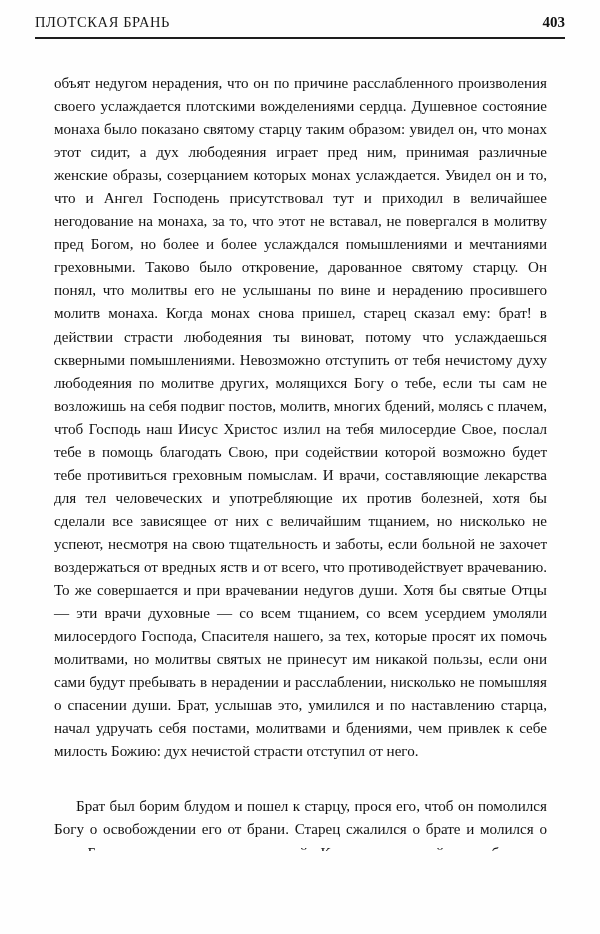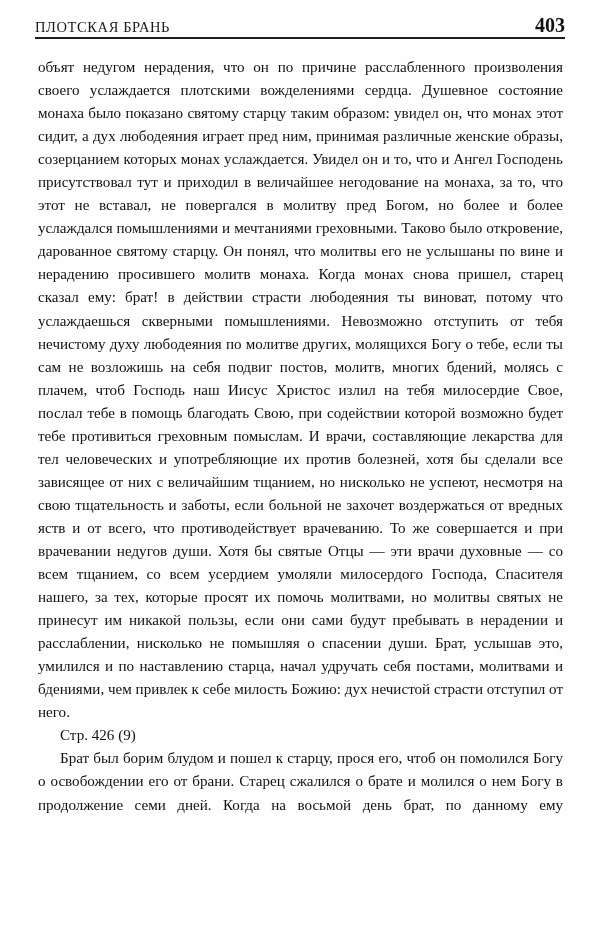--- a/index.html
+++ b/index.html
@@ -35,42 +35,42 @@
   }
   .head-title {
     font-family: "Liberation Serif", "DejaVu Serif", serif;
     font-size: 14.5px;
     letter-spacing: 0.6px;
     color: #1a1a1a;
     white-space: nowrap;
   }
   .head-folio {
     font-family: "Liberation Serif", "DejaVu Serif", serif;
-    font-size: 20px;
+    font-size: 15px;
     font-weight: bold;
     color: #111111;
   }
   .head-rule {
     position: absolute;
     left: 35px;
     top: 37px;
     width: 530px;
     height: 2px;
     background: #1d1d1d;
   }
 
   
   .textblock {
     position: absolute;
     left: 38px;
     top: 56px;
     width: 525px;
   }
   p.para {
-    margin: 0;
+    margin: 16px;
     font-size: 15.1px;
     line-height: 23.05px;
     text-align: justify;
     text-justify: inter-word;
     hyphens: manual;
     color: #111111;
     font-family: "Liberation Serif", "DejaVu Serif", serif;
   }
   p.para.indent {
     text-indent: 22px;
@@ -99,21 +99,20 @@
     <span class="head-title">ПЛОТСКАЯ БРАНЬ</span>
     <span class="head-folio">403</span>
   </div>
 
   <div class="head-rule"></div>
 
   <div class="textblock">
 
     <p class="para">объят недугом нерадения, что он по причине расслабленного произволения своего услаждается плотскими вожделениями сердца. Душевное состояние монаха было показано святому старцу таким образом: увидел он, что монах этот сидит, а дух любодеяния играет пред ним, принимая различные женские образы, созерцанием которых монах услаждается. Увидел он и то, что и Ангел Господень присутствовал тут и приходил в величайшее негодование на монаха, за то, что этот не вставал, не повергался в молитву пред Богом, но более и более услаждался помышлениями и мечтаниями греховными. Таково было откровение, дарованное святому старцу. Он понял, что молитвы его не услышаны по вине и нерадению просившего молитв монаха. Когда монах снова пришел, старец сказал ему: брат! в действии страсти любодеяния ты виноват, потому что услаждаешься скверными помышлениями. Невозможно отступить от тебя нечистому духу любодеяния по молитве других, молящихся Богу о тебе, если ты сам не возложишь на себя подвиг постов, молитв, многих бдений, молясь с плачем, чтоб Господь наш Иисус Христос излил на тебя милосердие Свое, послал тебе в помощь благодать Свою, при содействии которой возможно будет тебе противиться греховным помыслам. И врачи, составляющие лекарства для тел человеческих и употребляющие их против болезней, хотя бы сделали все зависящее от них с величайшим тщанием, но нисколько не успеют, несмотря на свою тщательность и заботы, если больной не захочет воздержаться от вредных яств и от всего, что противодействует врачеванию. То же совершается и при врачевании недугов души. Хотя бы святые Отцы — эти врачи духовные — со всем тщанием, со всем усердием умоляли милосердого Господа, Спасителя нашего, за тех, которые просят их помочь молитвами, но молитвы святых не принесут им никакой пользы, если они сами будут пребывать в нерадении и расслаблении, нисколько не помышляя о спасении души. Брат, услышав это, умилился и по наставлению старца, начал удручать себя постами, молитвами и бдениями, чем привлек к себе милость Божию: дух нечистой страсти отступил от него.</p>
 
-    <p class="ref-line">Стр. 426 (9)</p>
 
     <div class="clip-last">
       <p class="para indent">Брат был борим блудом и пошел к старцу, прося его, чтоб он помолился Богу о освобождении его от брани. Старец сжалился о брате и молился о нем Богу в продолжение семи дней. Когда на восьмой день брат, по данному ему приказанию, пришел к старцу, то старец спро-</p>
     </div>
 
   </div>
 
 </div>
 
 </body></html>

